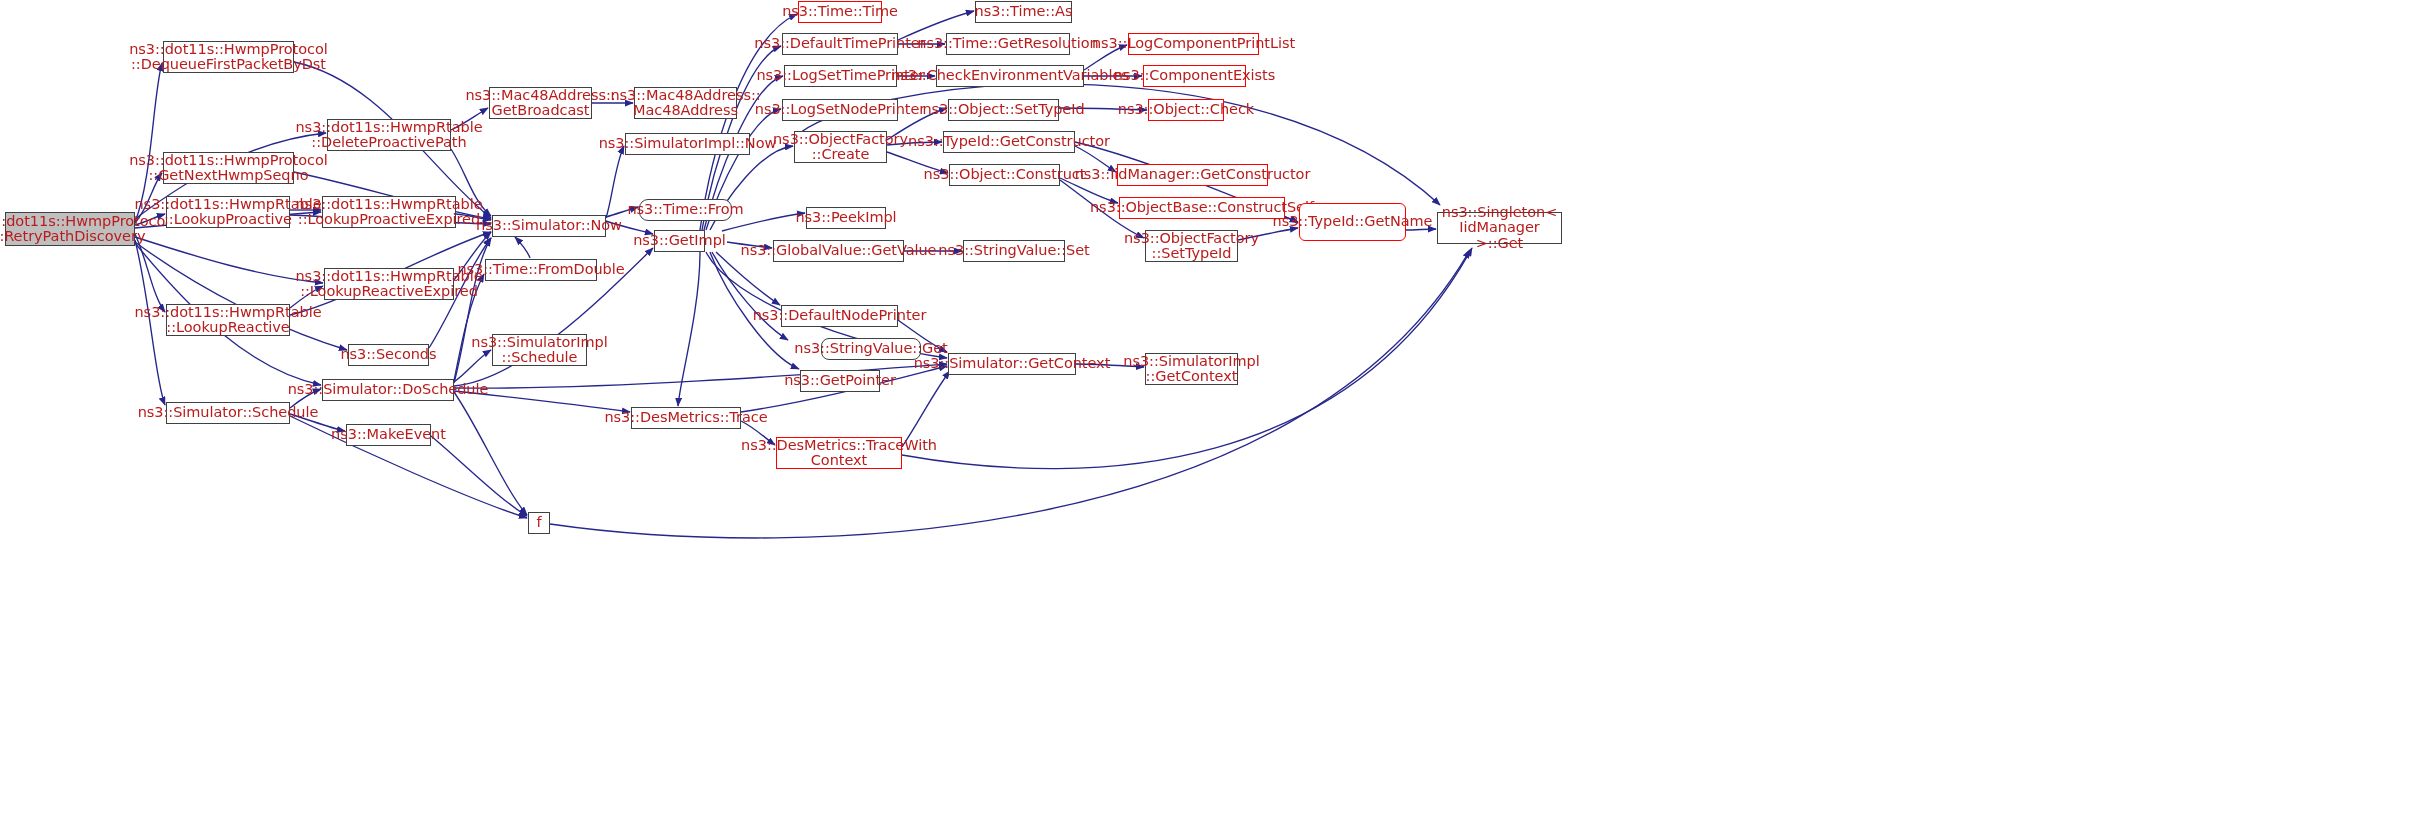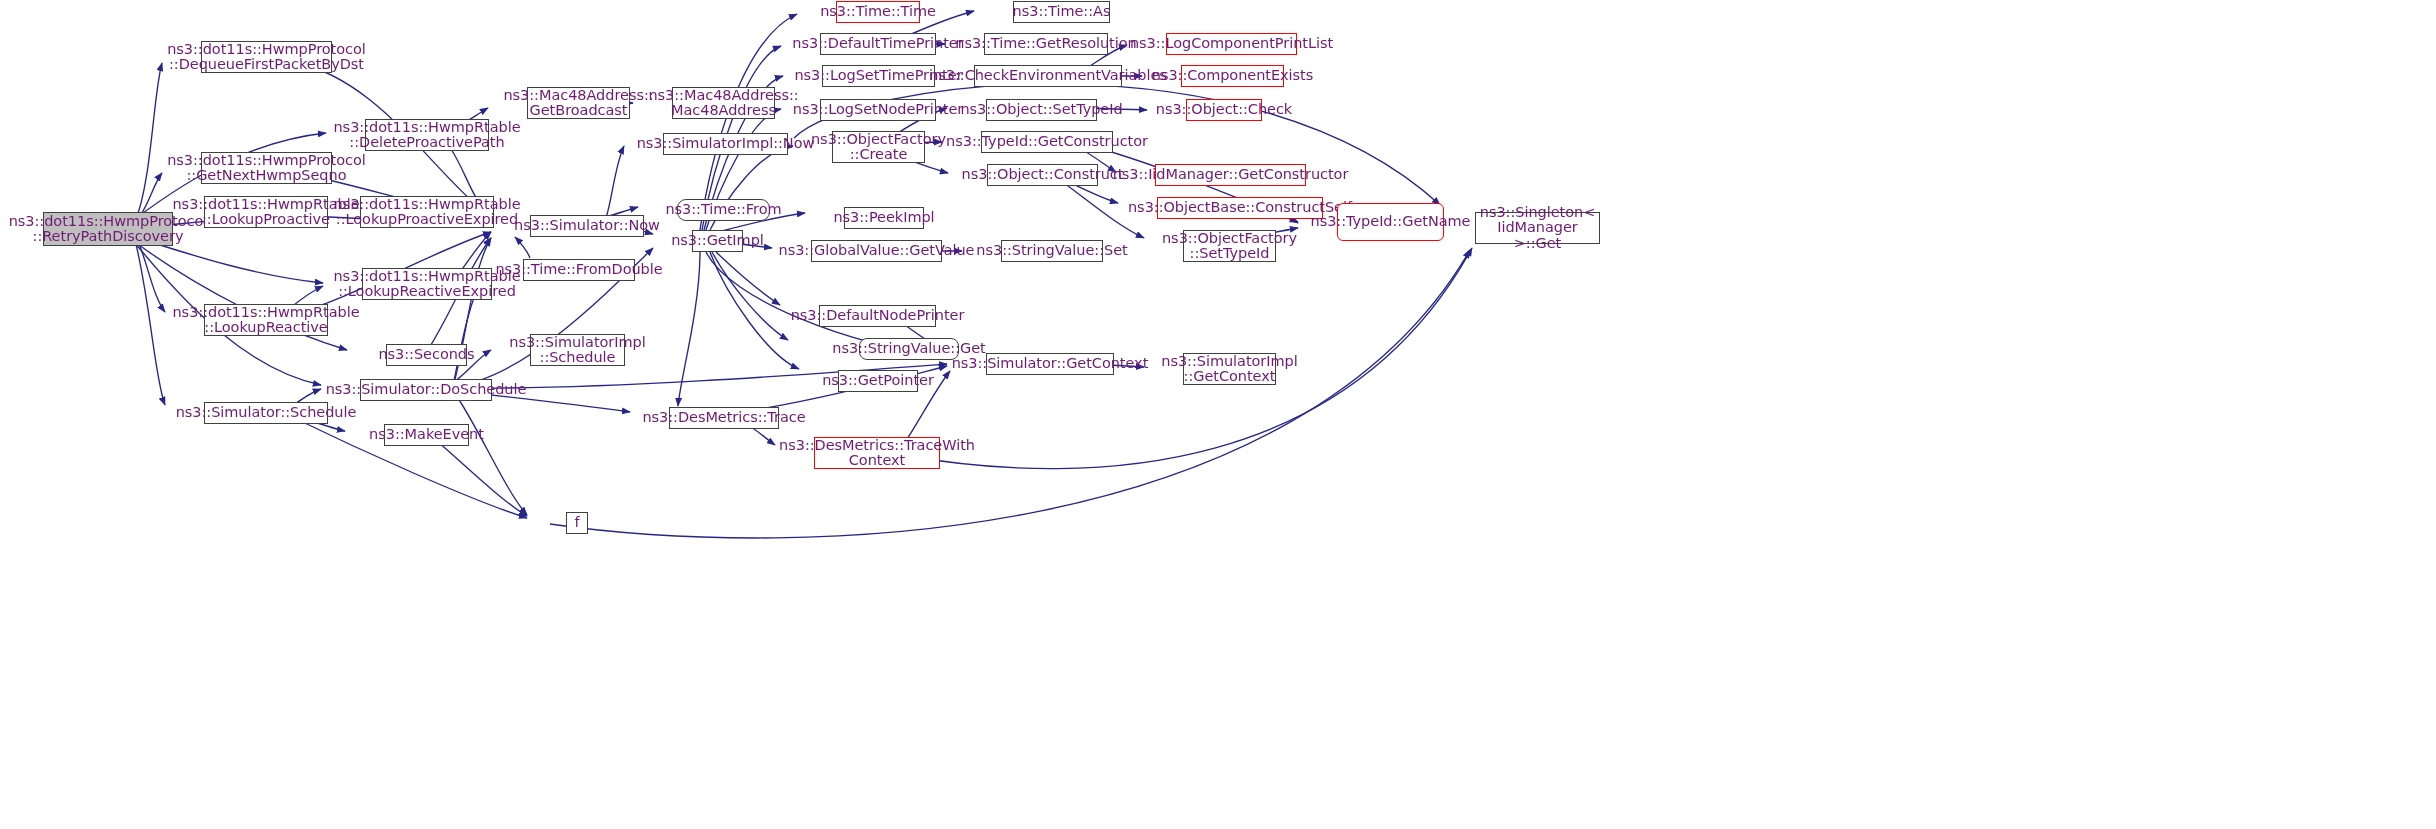--- a/index.html
+++ b/index.html
@@ -1,22 +1,22 @@
 <!DOCTYPE html>
 <html><head>
 <meta charset="utf-8">
 <style>
   html,body{margin:0;padding:0;background:#ffffff;}
   #canvas{position:relative;width:2436px;height:829px;background:#ffffff;
           font-family:"DejaVu Sans","Liberation Sans",sans-serif;overflow:hidden;}
   svg#edges{position:absolute;left:0;top:0;width:2436px;height:829px;pointer-events:none;}
   .node{position:absolute;box-sizing:border-box;display:flex;align-items:center;
         justify-content:center;text-align:center;background:#ffffff;
-        border:1px solid #404040;color:#701a75;font-size:14.5px;line-height:15.5px;
-        padding:1px 3px;white-space:pre-line;letter-spacing:-0.05px;margin-left:38px;}
+        border:1px solid #404040;color:#b91c1c;font-size:14.5px;line-height:15.5px;
+        padding:1px 3px;white-space:pre-line;letter-spacing:-0.05px;}
   .node.red{border:1.6px solid #ff0000;}
   .node.root{background:#bfbfbf;border:1.4px solid #404040;}
   .node.thick{border-width:1.6px;}
 </style>
 </head>
 <body>
 
 <div id="canvas">
   <svg id="edges">
     <defs>

